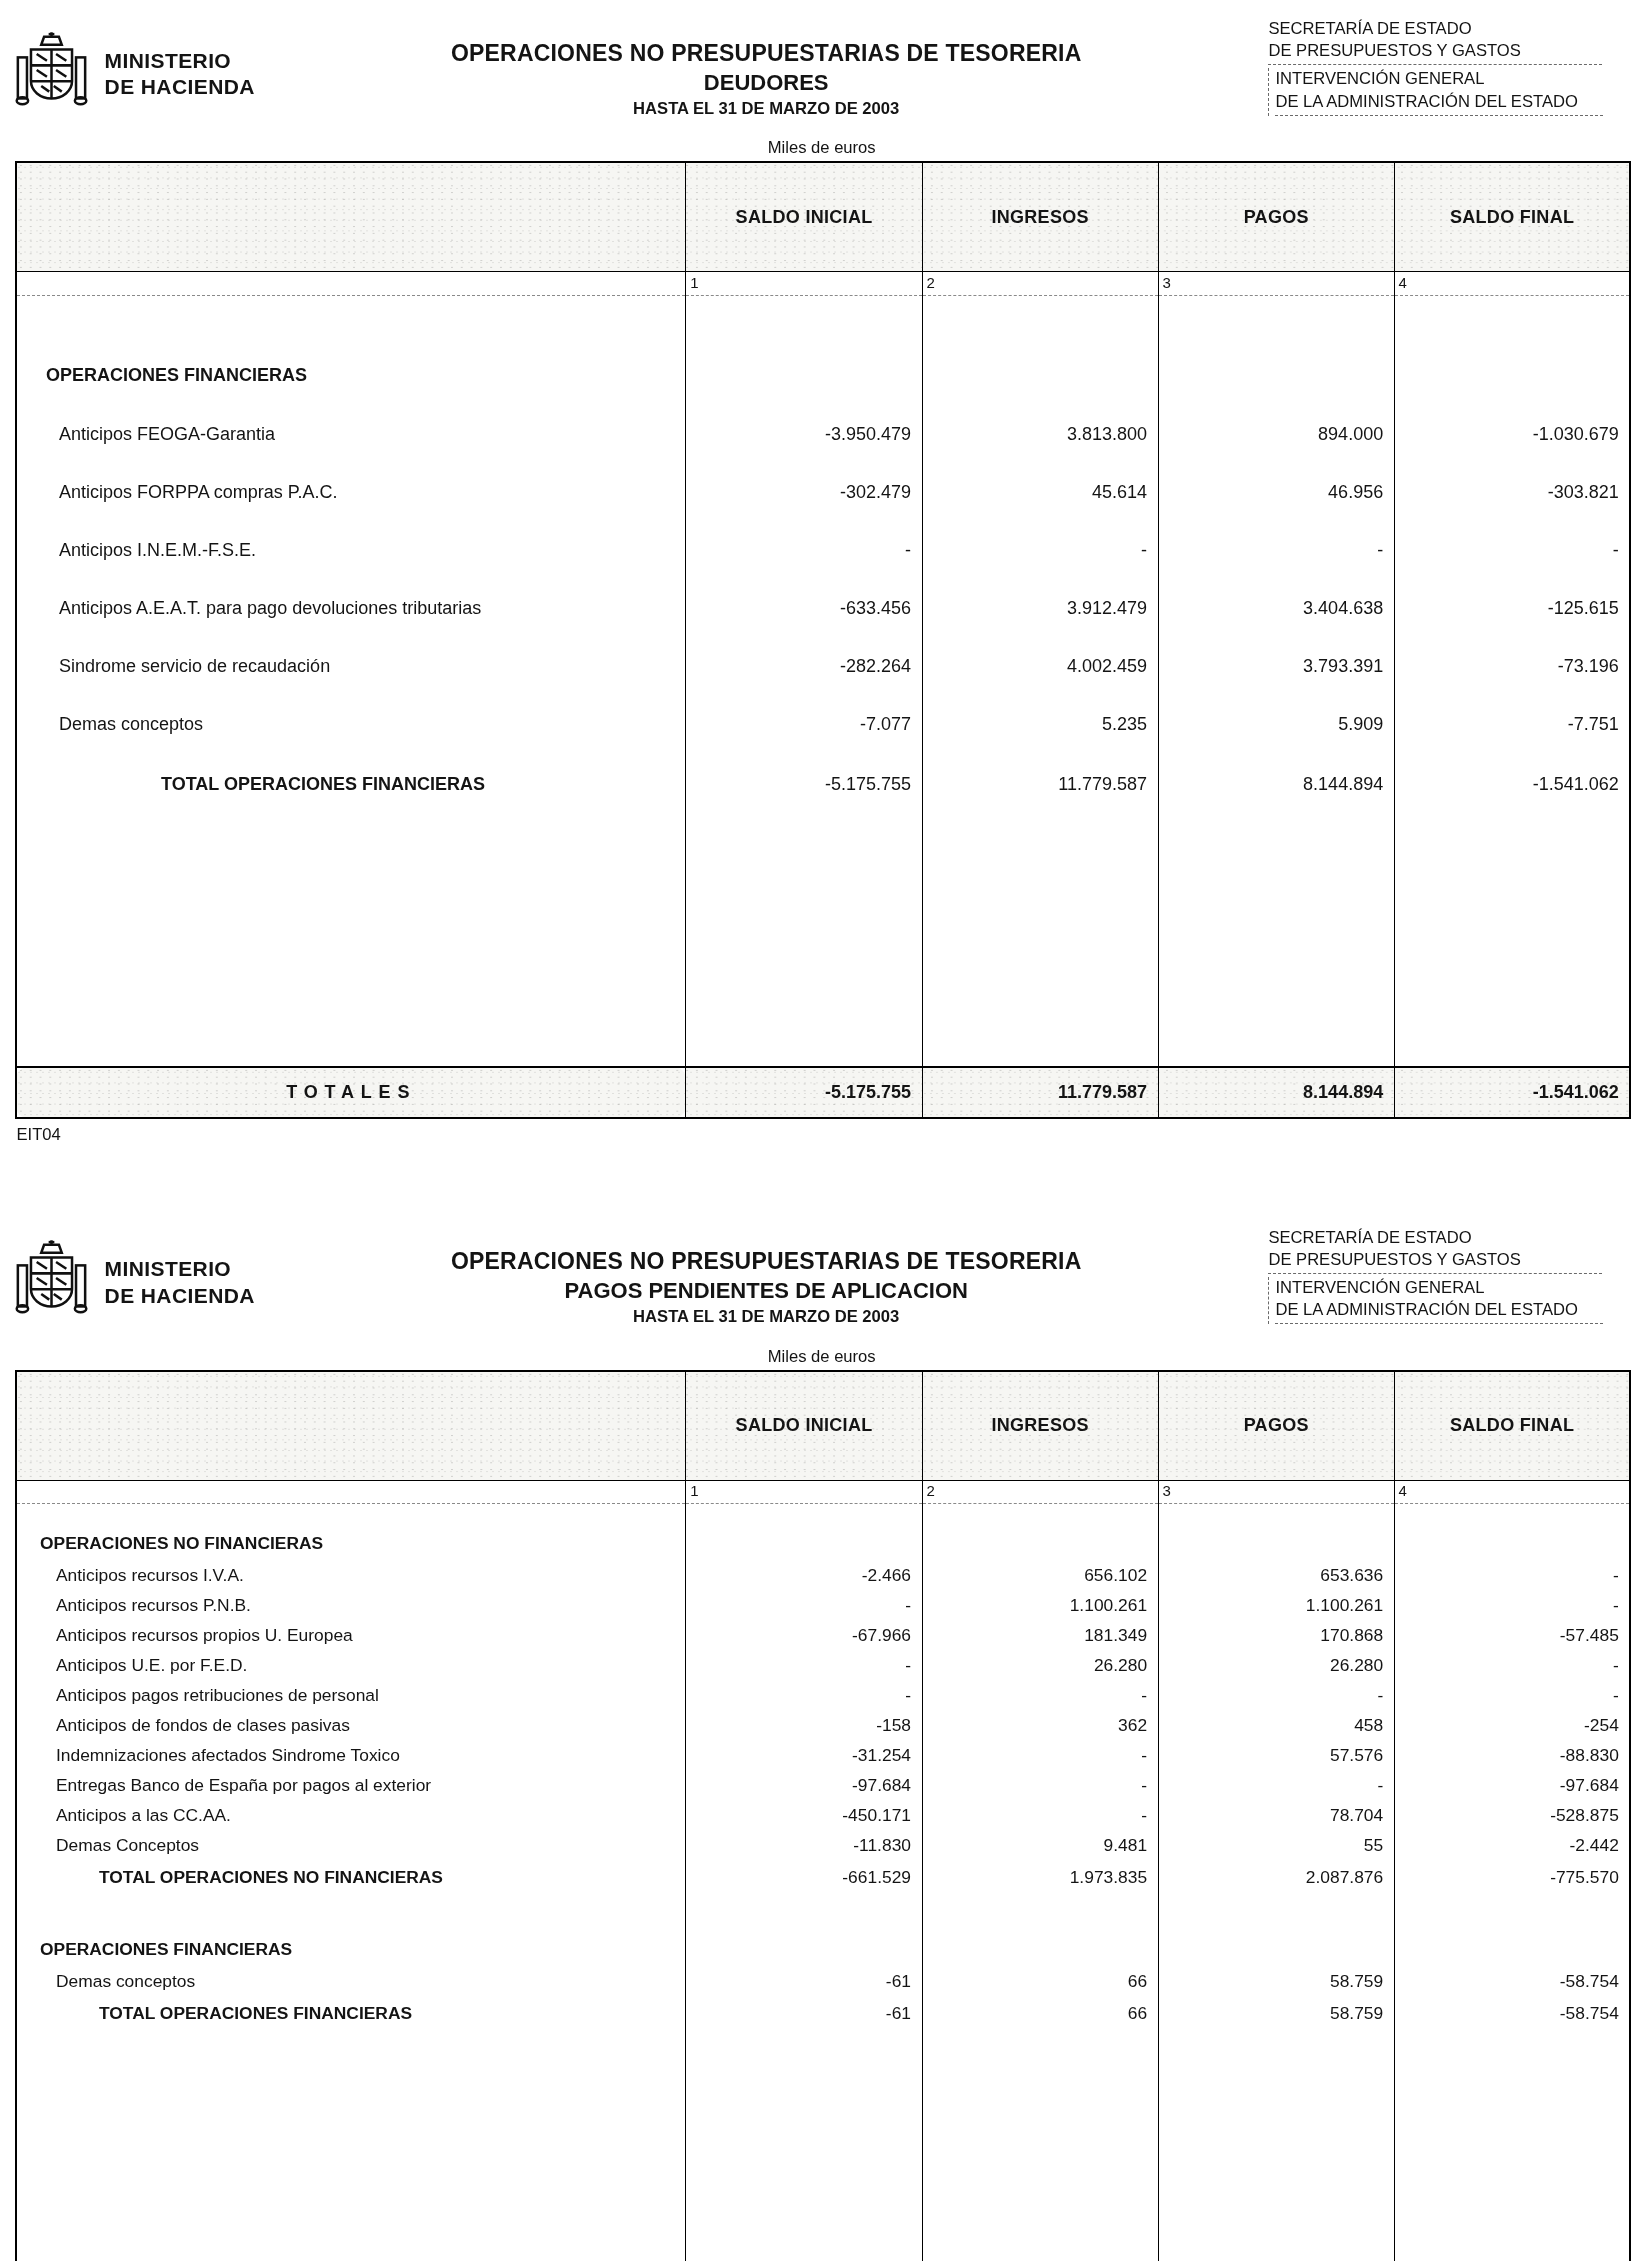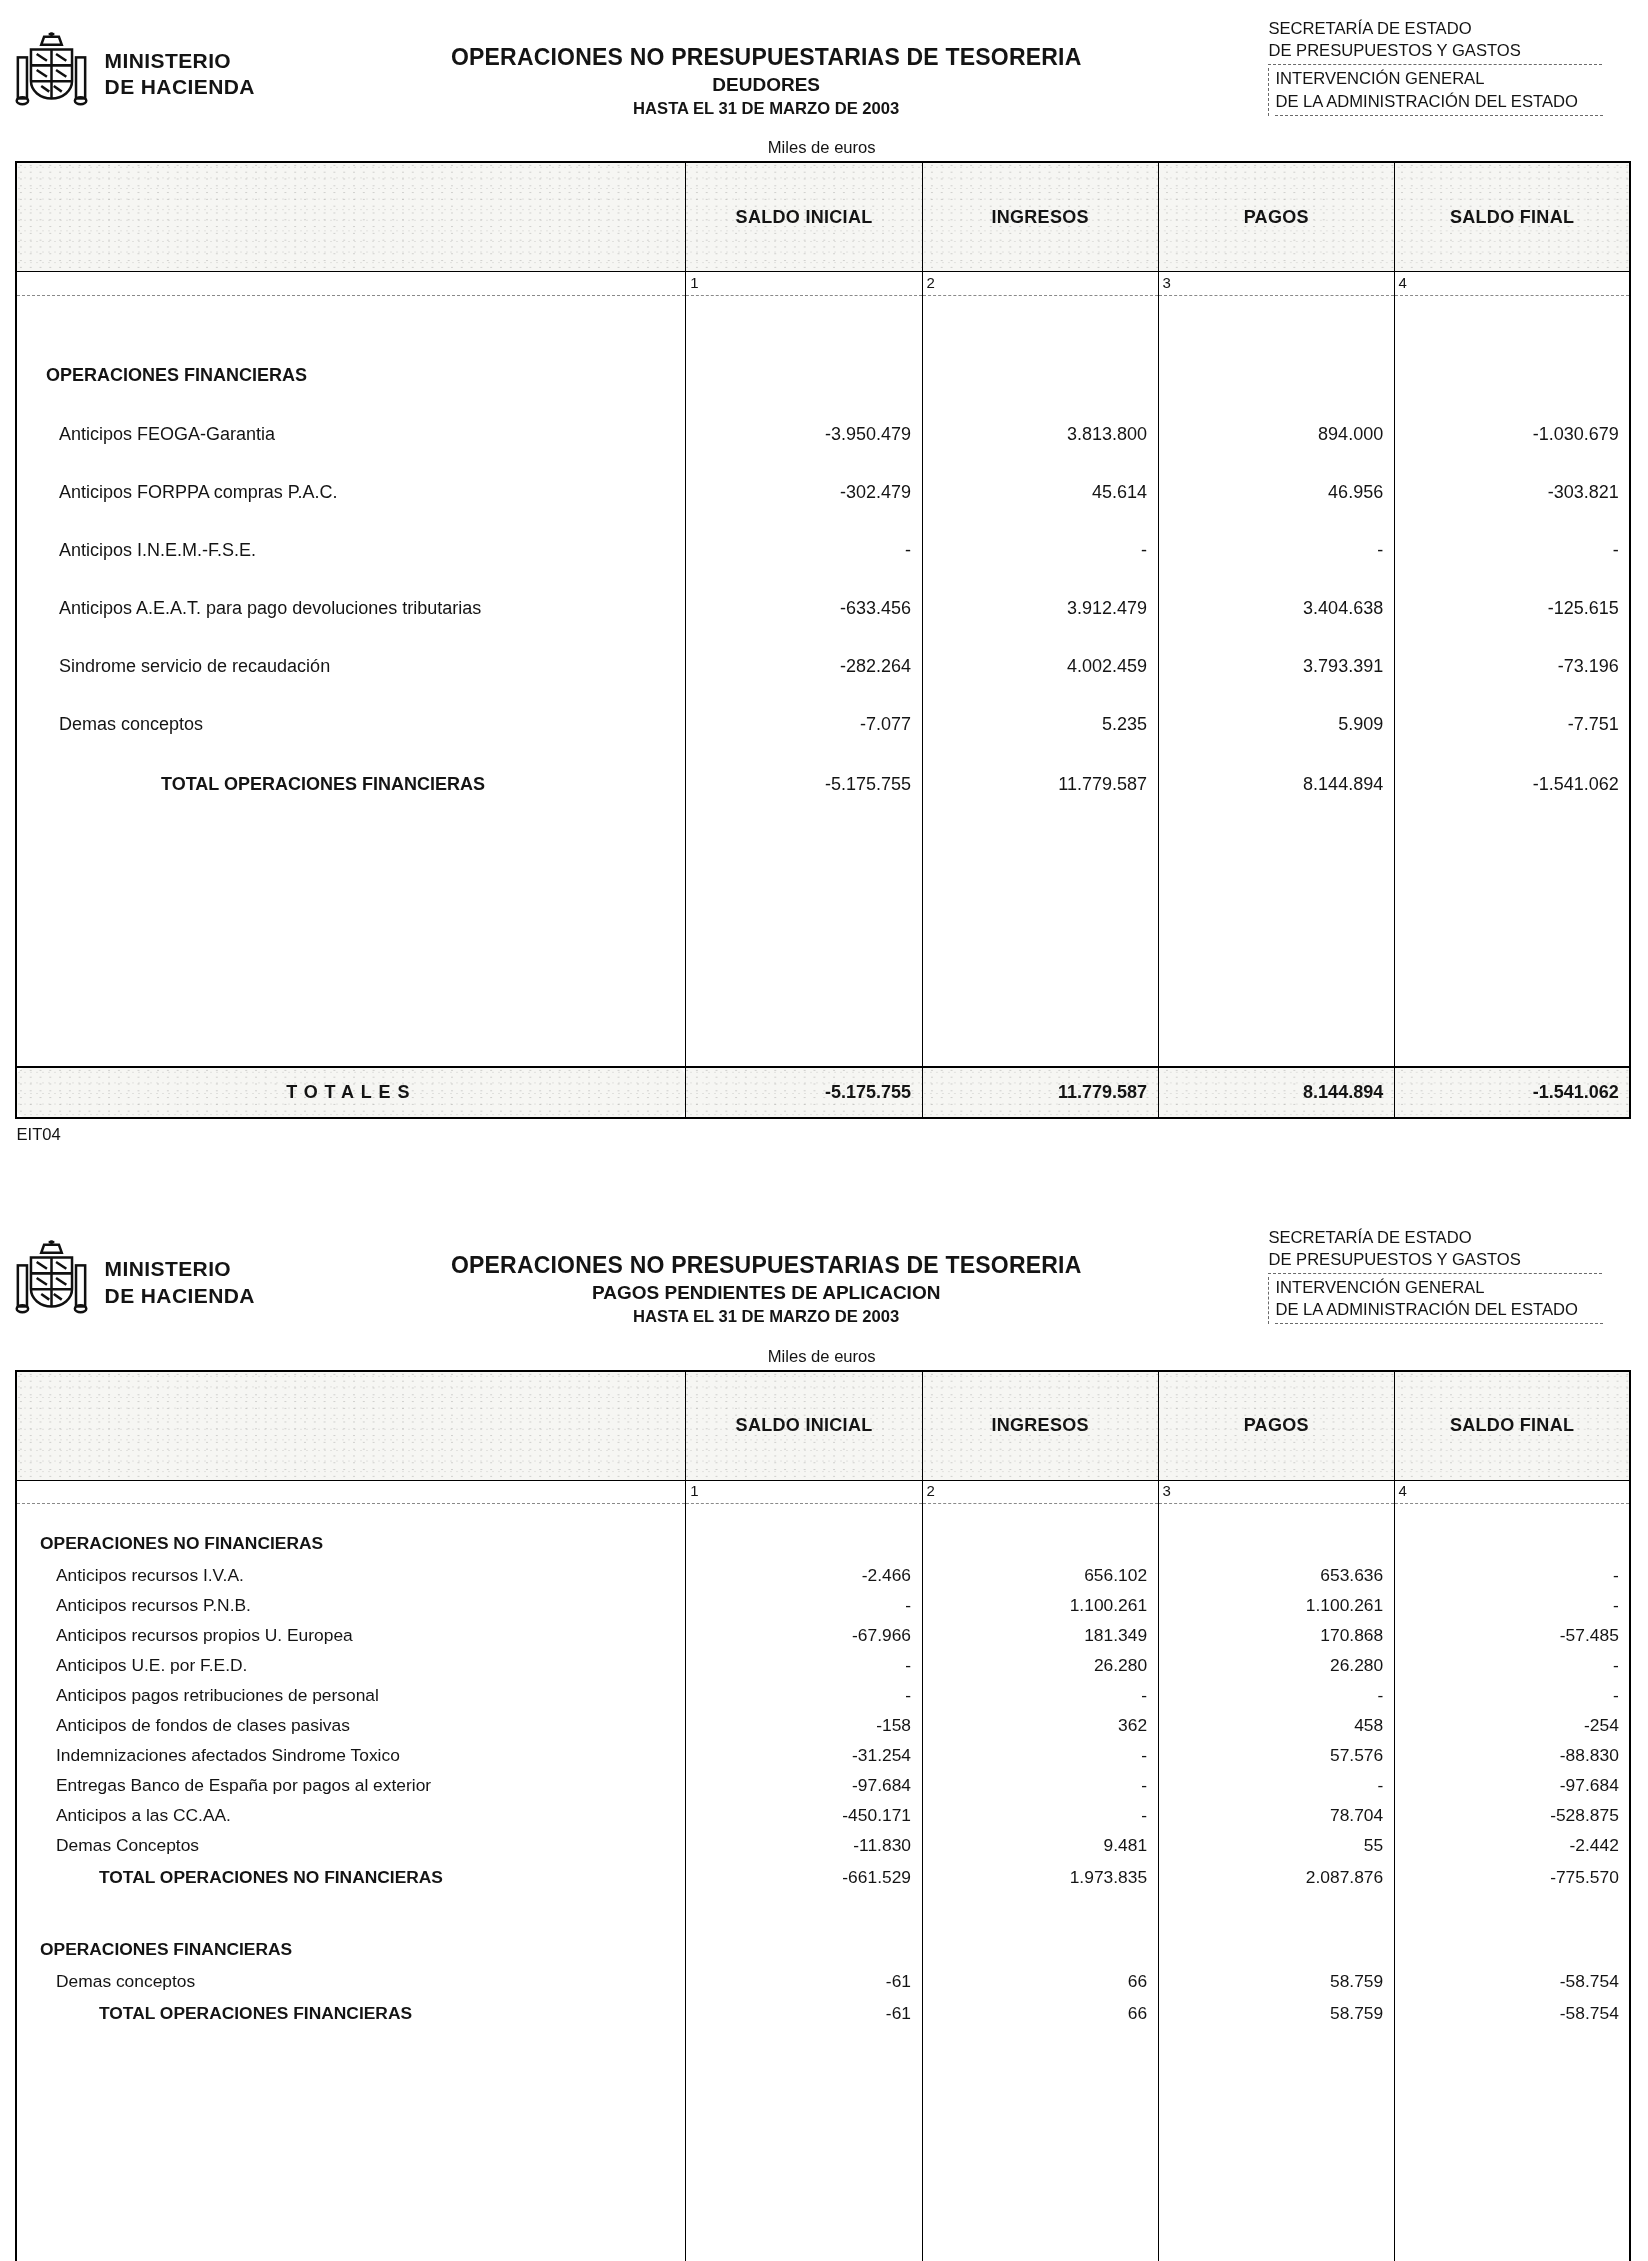--- a/index.html
+++ b/index.html
@@ -13,21 +13,21 @@
 
   
   .doc{margin-bottom:0;}
   .doc + .doc{margin-top:73px;}
   .doc-header{display:flex;align-items:flex-end;}
   .logo-block{display:flex;align-items:center;width:249px;flex:0 0 auto;padding-top:3px;}
   .emblem{flex:0 0 auto;margin-right:16.6px;}
   .ministry{font-weight:bold;font-size:21px;line-height:1.25;letter-spacing:0.4px;}
   .title-block{flex:1 1 auto;text-align:center;padding-top:19.6px;}
   .title-block .t1{font-weight:bold;font-size:23px;letter-spacing:0.2px;}
-  .title-block .t2{font-weight:bold;font-size:19px;margin-top:3px;}
+  .title-block .t2{font-weight:bold;font-size:22px;margin-top:3px;}
   .title-block .t3{font-weight:bold;font-size:16.6px;margin-top:3px;}
   .secretariat{flex:0 0 auto;width:363px;font-size:16.6px;line-height:1.35;padding-top:9px;}
   .secretariat .dash-b{border-bottom:1.5px dashed #6a6a6a;padding-bottom:1.5px;margin-bottom:3px;width:92%;}
   .sec-box{border-left:1.5px dashed #6a6a6a;padding-left:6px;margin-top:1.5px;}
 
   
   .units{text-align:center;font-size:16.6px;margin:19.6px 3px 3px 0;}
 
   
   table.grid{border-collapse:collapse;width:100%;table-layout:fixed;border:2.3px solid #000;}

